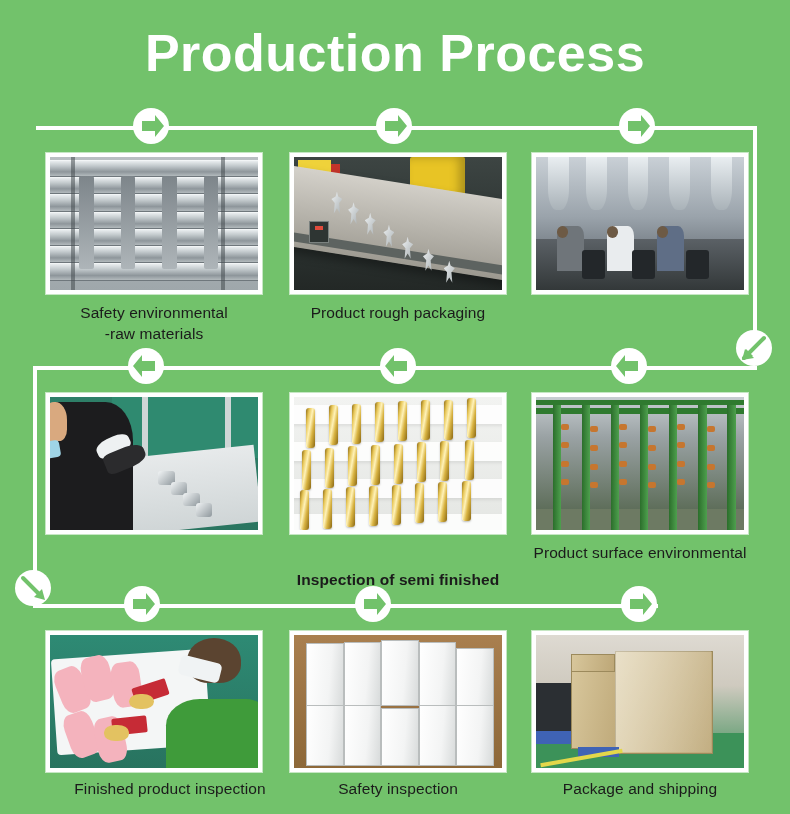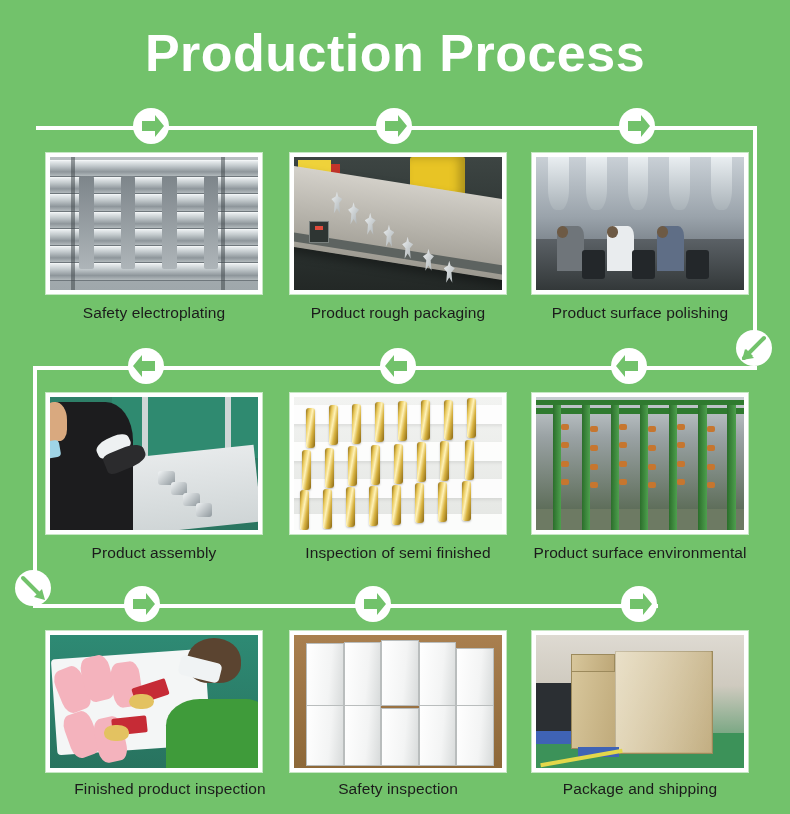--- a/index.html
+++ b/index.html
@@ -234,21 +234,22 @@
       <div class="ing" style="top:80%"></div>
       <div class="notch" style="left:14%"></div>
         <div class="notch" style="left:34%"></div>
       <div class="notch" style="left:54%"></div>
         <div class="notch" style="left:74%"></div>
       <div class="strap" style="left:10%"></div>
         <div class="strap" style="left:82%"></div>
     </div>
   </div>
   <div class="caption" style="left:46px;top:302px;width:216px;">
-    <div>Safety electroplating</div>
+    <div>Safety environmental</div>
+    <div>-raw materials</div>
   </div>
 
   <div class="card" style="left:290px;top:153px;width:216px;height:141px;">
     <div class="photo p2">
       <div class="redA"></div>
         <div class="yellowB"></div>
         <div class="yellowA"></div>
       <div class="belt"></div>
         <div class="rail"></div>
       <div class="part" style="left:18%;top:26%"></div>
@@ -283,46 +284,38 @@
           <div class="head"></div>
         </div>
       <div class="worker" style="left:58%;background:#5f6e86">
           <div class="head"></div>
         </div>
       <div class="mach" style="left:22%"></div>
         <div class="mach" style="left:46%"></div>
       <div class="mach" style="left:72%"></div>
     </div>
   </div>
-  <div class="caption" style="left:532px;top:302px;width:216px;">
-    <div>Product surface polishing</div>
-    <div></div>
-  </div>
 
   <div class="card" style="left:46px;top:393px;width:216px;height:141px;">
     <div class="photo p4">
       <div class="wall"></div>
       <div class="post" style="left:44%"></div>
         <div class="post" style="left:84%"></div>
       <div class="table"></div>
       <div class="item" style="left:52%;top:56%"></div>
       <div class="item" style="left:58%;top:64%"></div>
       <div class="item" style="left:64%;top:72%"></div>
       <div class="item" style="left:70%;top:80%"></div>
       <div class="person">
           <div class="skin"></div>
           <div class="mask"></div>
         </div>
       <div class="glove"></div>
         <div class="tool"></div>
     </div>
-  </div>
-  <div class="caption" style="left:46px;top:542px;width:216px;">
-    <div>Product assembly</div>
-    <div></div>
   </div>
 
   <div class="card" style="left:290px;top:393px;width:216px;height:141px;">
     <div class="photo p5">
       <div class="cloth" style="top:6%"></div>
         <div class="cloth" style="top:34%"></div>
       <div class="cloth" style="top:62%"></div>
         <div class="cloth" style="top:88%"></div>
       <div class="gh" style="left:6%;top:8%"></div>
         <div class="gh" style="left:17%;top:6%"></div>
@@ -343,21 +336,21 @@
       <div class="gh" style="left:3%;top:70%"></div>
         <div class="gh" style="left:14%;top:69%"></div>
       <div class="gh" style="left:25%;top:68%"></div>
         <div class="gh" style="left:36%;top:67%"></div>
       <div class="gh" style="left:47%;top:66%"></div>
         <div class="gh" style="left:58%;top:65%"></div>
       <div class="gh" style="left:69%;top:64%"></div>
         <div class="gh" style="left:81%;top:63%"></div>
     </div>
   </div>
-  <div class="caption" style="left:276px;top:542px;width:244px;">
+  <div class="caption" style="left:276px;top:569px;width:244px;font-weight:bold;">
     <div>Inspection of semi finished</div>
   </div>
 
   <div class="card" style="left:532px;top:393px;width:216px;height:141px;">
     <div class="photo p6">
       <div class="beam" style="top:8%"></div>
         <div class="beam" style="top:2%;height:4%"></div>
       <div class="floor"></div>
       <div class="col" style="left:8%"></div>
         <div class="col" style="left:22%"></div>

